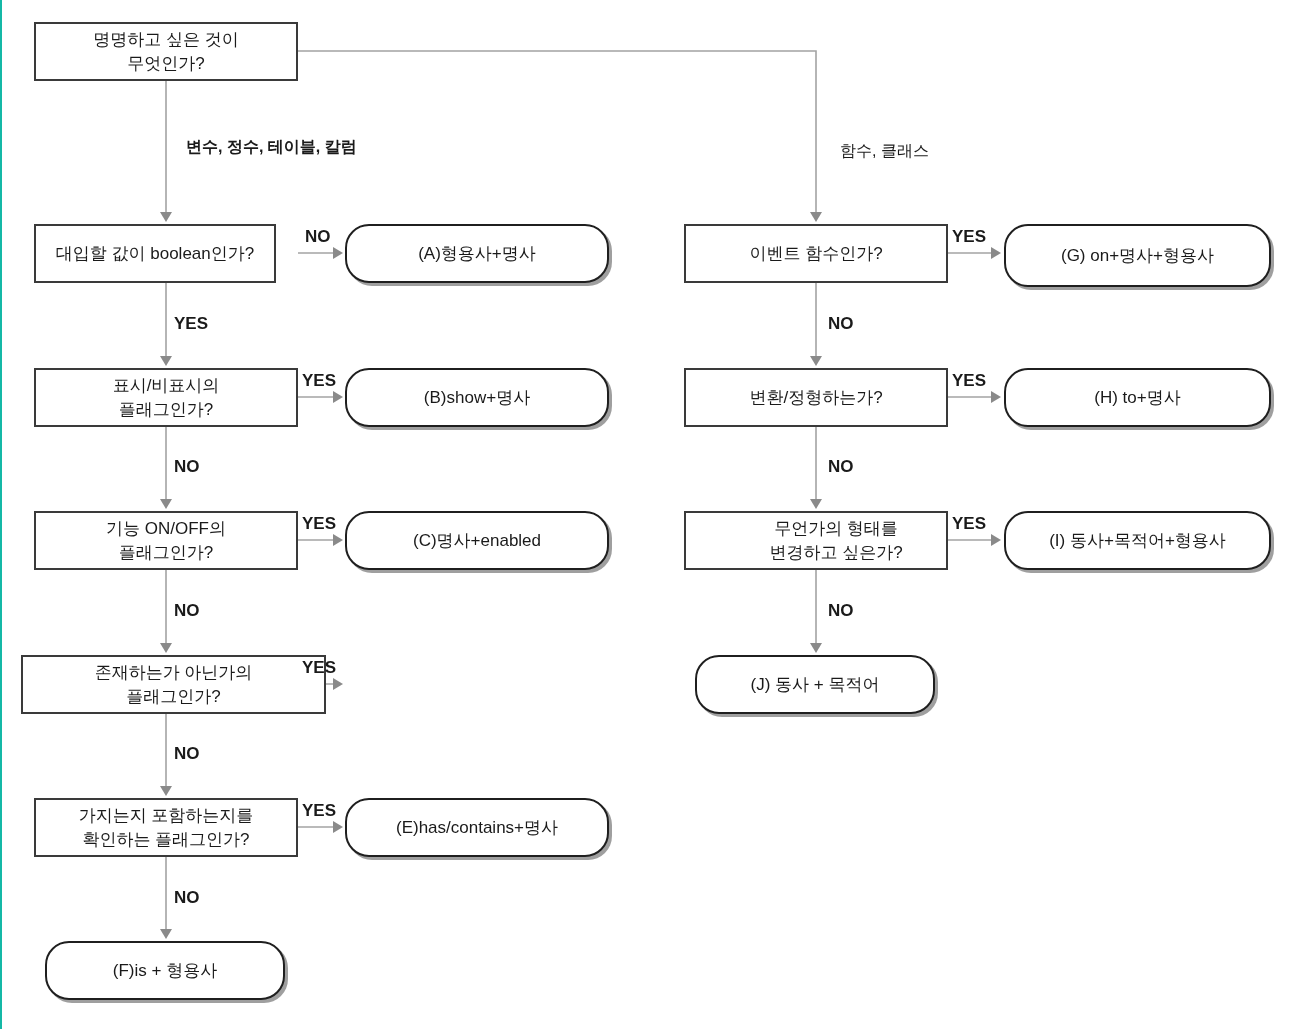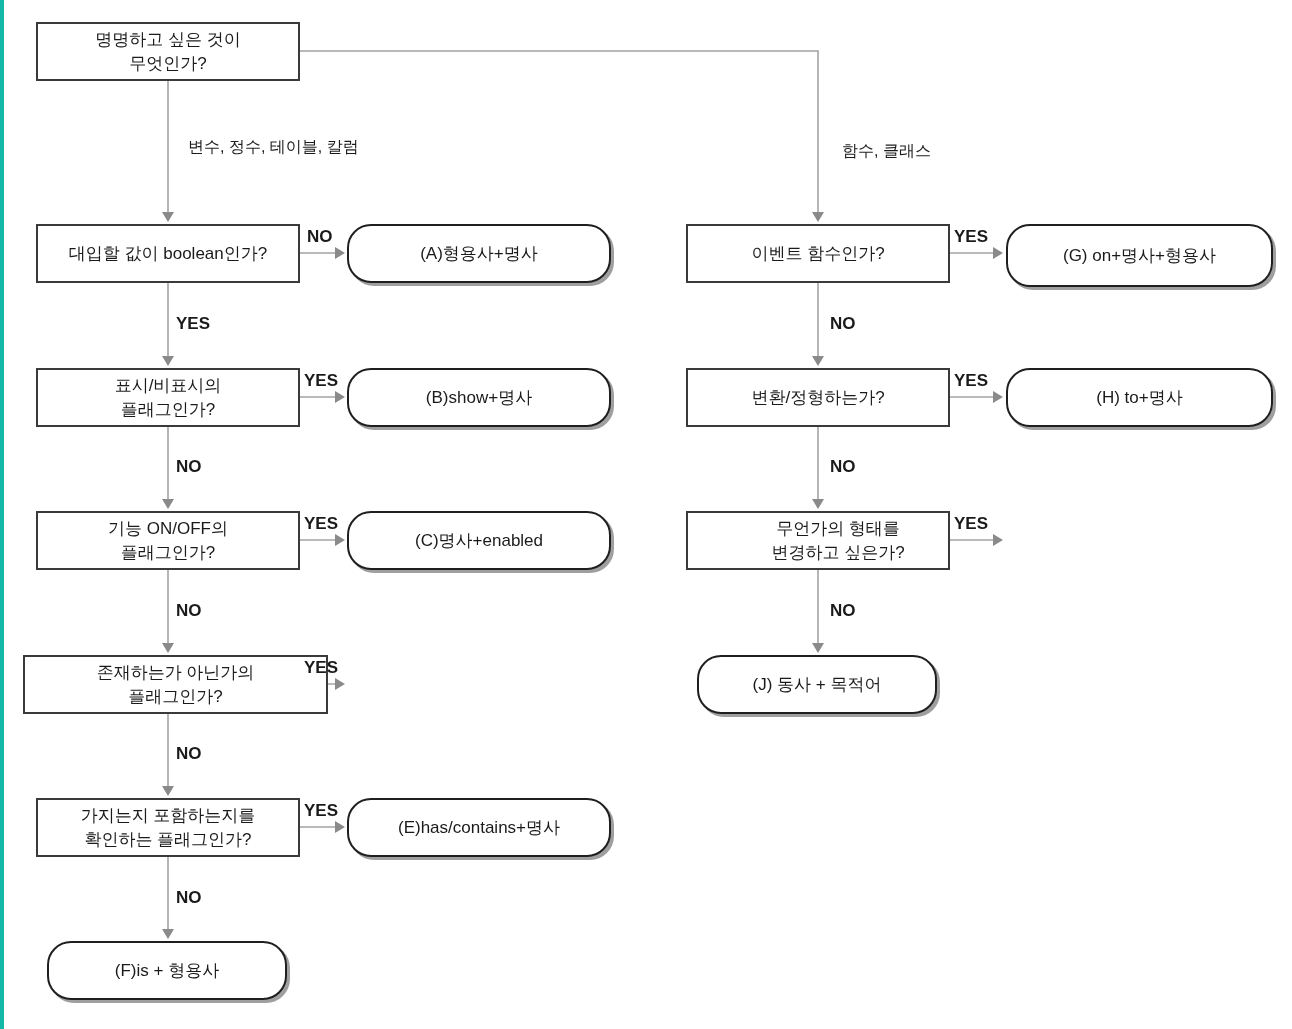--- a/index.html
+++ b/index.html
@@ -1,21 +1,21 @@
 <!DOCTYPE html>
 <html><head>
 <meta charset="utf-8">
 <style>
   html, body { margin: 0; padding: 0; background: #ffffff; }
   #page {
     position: relative;
     width: 1292px;
     height: 1029px;
     background: #ffffff;
-    border-left: 4px solid #14b8a6;
+    border-left: 2px solid #14b8a6;
     box-sizing: border-box;
     font-family: "Liberation Sans", "DejaVu Sans", sans-serif;
     color: #1a1a1a;
     overflow: hidden;
   }
   #wires { position: absolute; left: 0; top: 0; width: 1292px; height: 1029px; }
   .node {
     position: absolute;
     display: flex;
     align-items: center;
@@ -92,21 +92,21 @@
       <polygon points="331,678 331,690 341,684"></polygon>
       <polygon points="331,821 331,833 341,827"></polygon>
       <polygon points="989,247 989,259 999,253"></polygon>
       <polygon points="989,391 989,403 999,397"></polygon>
       <polygon points="989,534 989,546 999,540"></polygon>
     </g>
   </svg>
 
   <div class="node decision" style="left:32px; top:22px; width:264px; height:59px;">명명하고 싶은 것이
 무엇인가?</div>
-  <div class="node decision" style="left:32px; top:224px; width:264px; height:59px;">대입할 값이 boolean인가?</div>
+  <div class="node decision" style="left:32px; top:224px; width:242px; height:59px;">대입할 값이 boolean인가?</div>
   <div class="node decision" style="left:32px; top:368px; width:264px; height:59px;">표시/비표시의
 플래그인가?</div>
   <div class="node decision" style="left:32px; top:511px; width:264px; height:59px;">기능 ON/OFF의
 플래그인가?</div>
   <div class="node decision" style="left:19px; top:655px; width:305px; height:59px;">존재하는가 아닌가의
 플래그인가?</div>
   <div class="node decision" style="left:32px; top:798px; width:264px; height:59px;">가지는지 포함하는지를
 확인하는 플래그인가?</div>
 
   <div class="node decision" style="left:682px; top:224px; width:264px; height:59px;">이벤트 함수인가?</div>
@@ -115,23 +115,24 @@
 변경하고 싶은가?</div>
 
   <div class="node result" style="left:343px; top:224px; width:264px; height:59px;">(A)형용사+명사</div>
   <div class="node result" style="left:343px; top:368px; width:264px; height:59px;">(B)show+명사</div>
   <div class="node result" style="left:343px; top:511px; width:264px; height:59px;">(C)명사+enabled</div>
   <div class="node result" style="left:343px; top:798px; width:264px; height:59px;">(E)has/contains+명사</div>
   <div class="node result" style="left:43px; top:941px; width:240px; height:59px;">(F)is + 형용사</div>
 
   <div class="node result" style="left:1002px; top:224px; width:267px; height:63px;">(G) on+명사+형용사</div>
   <div class="node result" style="left:1002px; top:368px; width:267px; height:59px;">(H) to+명사</div>
+  <div class="node result" style="left:1002px; top:511px; width:267px; height:59px;">(I) 동사+목적어+형용사</div>
   <div class="node result" style="left:693px; top:655px; width:240px; height:59px;">(J) 동사 + 목적어</div>
 
-  <div class="edge-label" style="left:184px; top:136px;">변수, 정수, 테이블, 칼럼</div>
+  <div class="edge-label" style="left:184px; top:136px;font-weight:bold;">변수, 정수, 테이블, 칼럼</div>
   <div class="edge-label" style="left:838px; top:140px;">함수, 클래스</div>
 
   <div class="edge-label yn" style="left:172px; top:313px;">YES</div>
   <div class="edge-label yn" style="left:172px; top:456px;">NO</div>
   <div class="edge-label yn" style="left:172px; top:600px;">NO</div>
   <div class="edge-label yn" style="left:172px; top:743px;">NO</div>
   <div class="edge-label yn" style="left:172px; top:887px;">NO</div>
 
   <div class="edge-label yn" style="left:303px; top:226px;">NO</div>
   <div class="edge-label yn" style="left:300px; top:370px;">YES</div>

